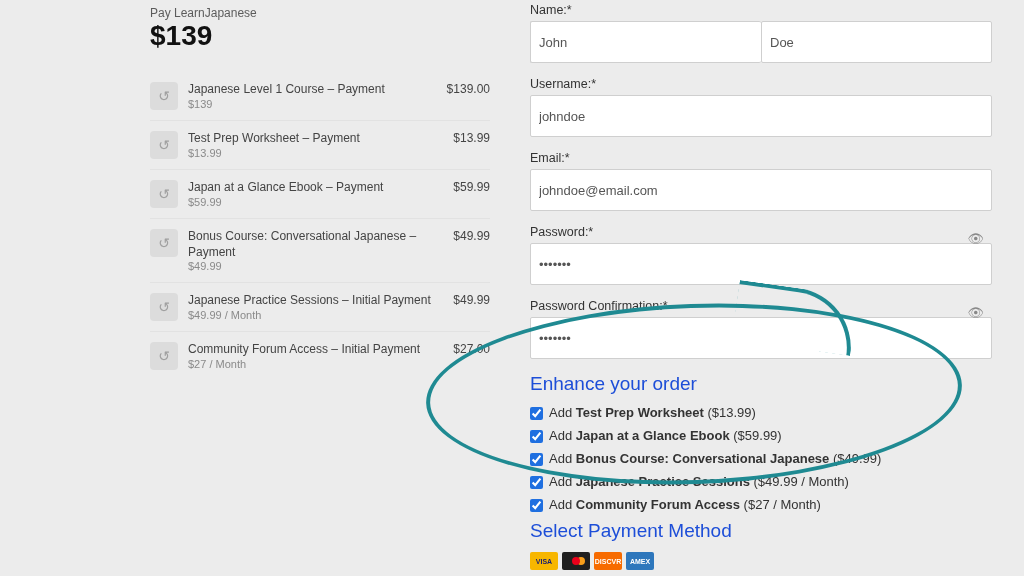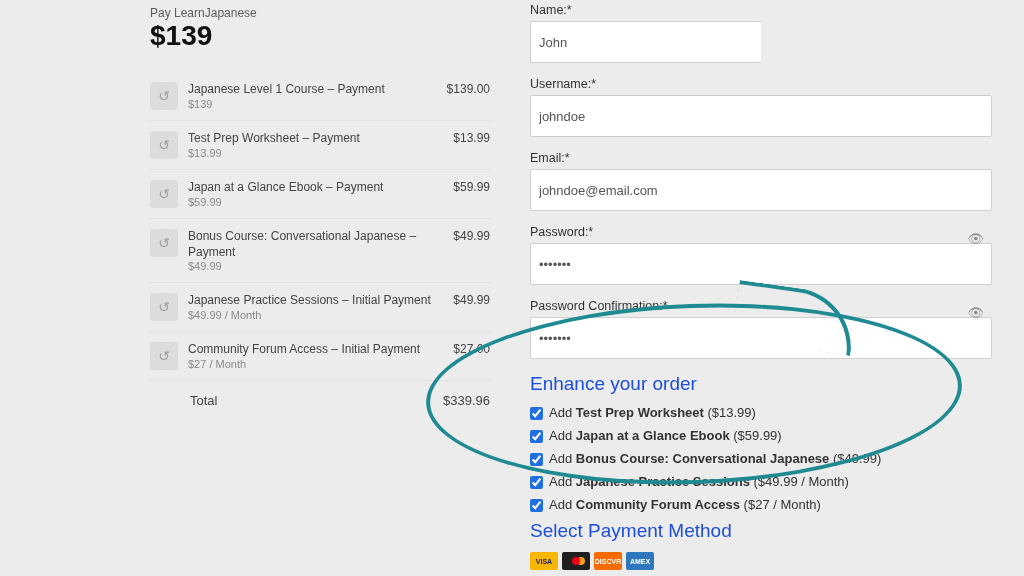--- a/index.html
+++ b/index.html
@@ -132,32 +132,29 @@
       </div>
       <div class="line">
         <div class="thumb">↺</div>
         <div class="ltxt">
             <div class="ltitle">Community Forum Access – Initial Payment</div>
             <div class="lsub">$27 / Month</div>
           </div>
         <div class="lprice">$27.00</div>
       </div>
 
-      <div class="total-row">
-        <div class="tl">Total</div>
-        <div class="tp">$339.96</div>
-      </div>
     </div>
   </div>
 
   <div class="right">
     <div class="fld">
       <label class="lbl">Name:*</label>
       <div class="name-row">
         <input class="inp-half" value="John" style="">
+        <input class="inp-half" value="Doe" style="">
       </div>
     </div>
     <div class="fld">
       <label class="lbl">Username:*</label>
       <input class="inp" value="johndoe" style="">
     </div>
     <div class="fld">
       <label class="lbl">Email:*</label>
       <input class="inp" value="johndoe@email.com" style="">
     </div>

